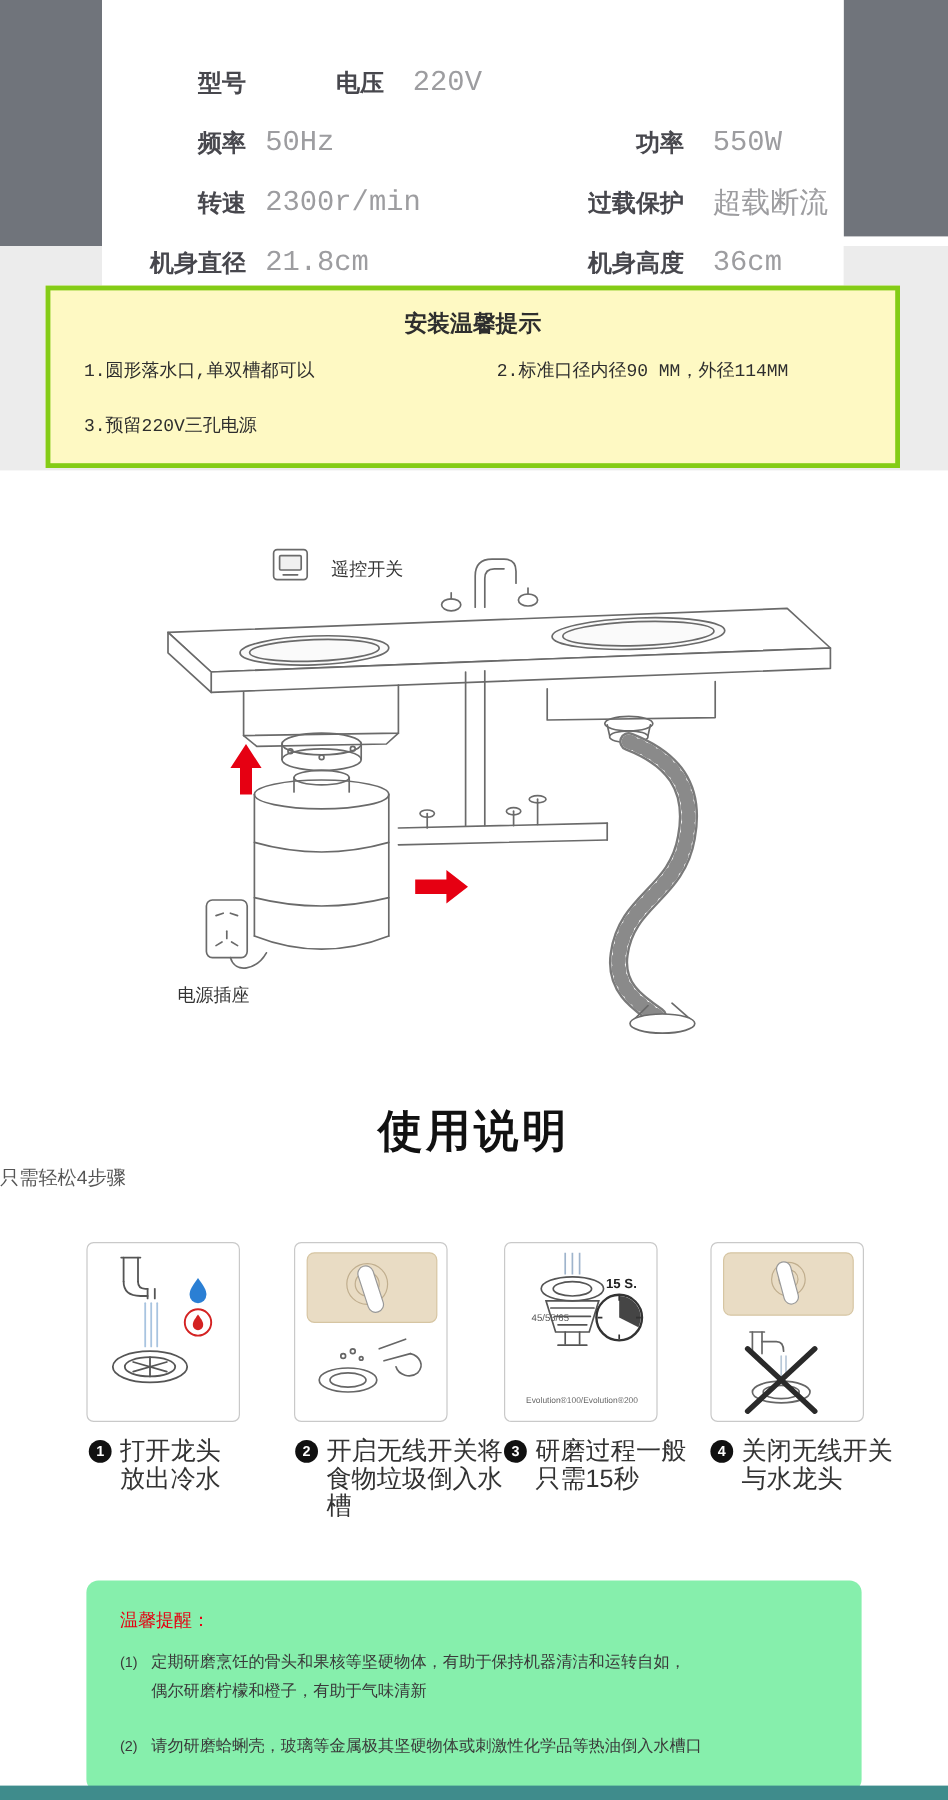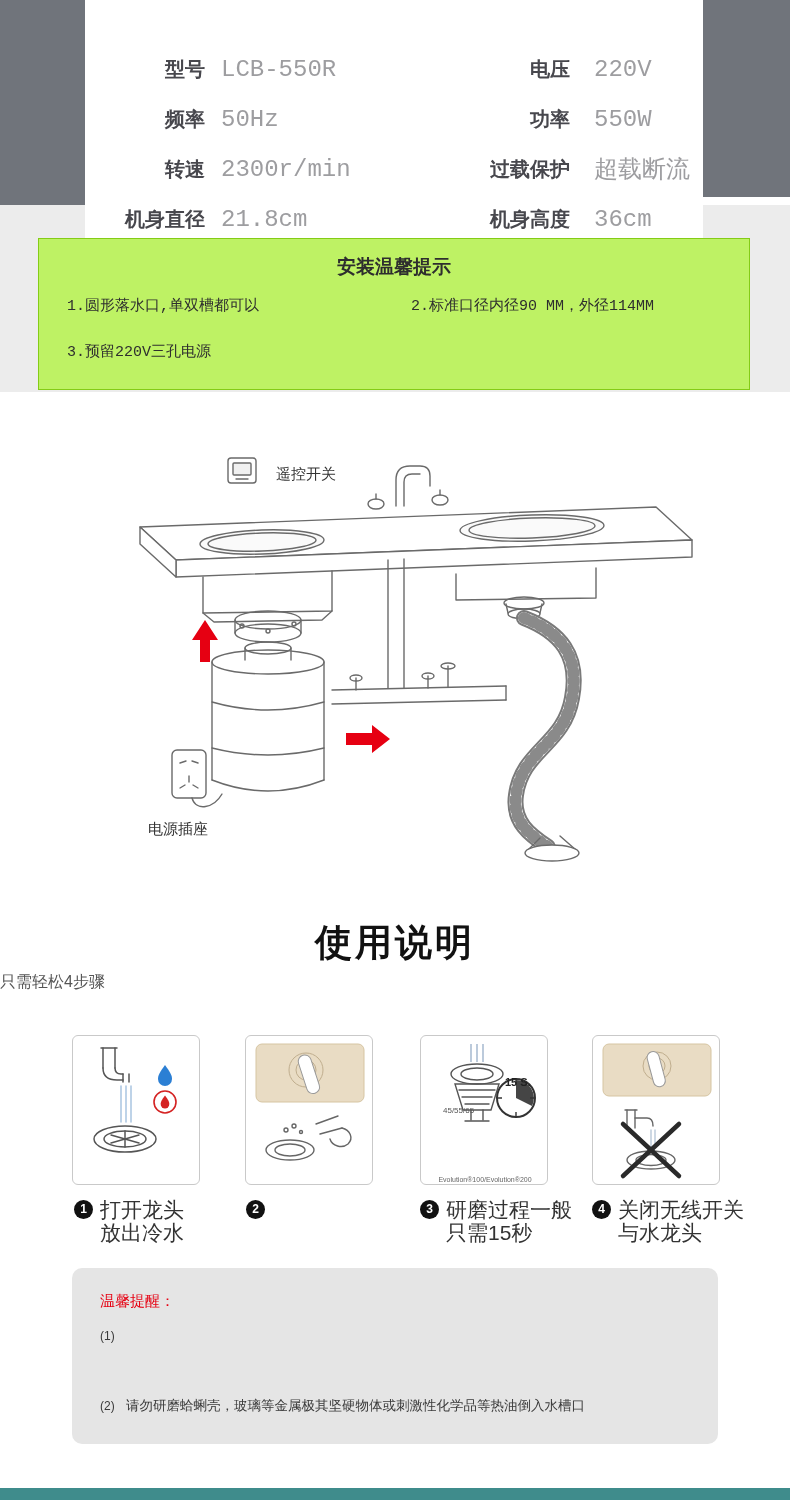--- a/index.html
+++ b/index.html
@@ -13,51 +13,51 @@
   .hero-band{position:absolute;left:0;top:205px;width:790px;height:187px;background:#ececec;}
   .spec-panel{position:absolute;left:85px;top:0;width:618px;height:238px;background:#fff;}
   .spec-grid{padding-top:44px;}
   .spec-row{display:flex;align-items:center;height:50px;}
   .spec-label-l{width:120px;text-align:right;font-weight:bold;font-size:20px;color:#47474d;}
   .spec-val-l{width:250px;padding-left:16px;font-size:24px;color:#9d9da0;}
   .spec-label-r{width:115px;text-align:right;font-weight:bold;font-size:20px;color:#47474d;}
   .spec-val-r{padding-left:24px;font-size:24px;color:#9d9da0;}
 
   
-  .tips-box{position:absolute;left:38px;top:238px;width:712px;height:152px;background:#bef264;border:1px solid #84cc16;}
+  .tips-box{position:absolute;left:38px;top:238px;width:712px;height:152px;background:#fef9c3;border:4px solid #84cc16;}
   .tips-title{text-align:center;margin-top:15px;font-size:19px;font-weight:bold;color:#2e2e2e;}
   .tip-item{position:absolute;font-size:15px;color:#2e2e2e;}
   .tip-1{left:28px;top:57px;}
   .tip-2{left:372px;top:57px;}
   .tip-3{left:28px;top:103px;}
 
   
   .diagram{position:absolute;left:0;top:450px;width:790px;height:440px;}
   .diagram-label{position:absolute;font-size:15px;color:#333;}
   .remote-label{left:276px;top:465px;}
   .outlet-label{left:148px;top:820px;}
 
   
   .usage-title{position:absolute;left:0;top:918px;width:790px;text-align:center;font-size:37px;font-weight:bold;color:#111;letter-spacing:3px;}
   .usage-subtitle{position:absolute;left:0;top:972px;width:790px;font-size:16px;color:#555;}
 
   .step-card{position:absolute;top:1035px;width:128px;height:150px;border:1px solid #c9c9c9;border-radius:6px;background:#fff;overflow:hidden;}
   .card-1{left:72px;} .card-2{left:245px;} .card-3{left:420px;} .card-4{left:592px;}
-  .card-overlay{position:absolute;color:#222;margin-top:12px;}
+  .card-overlay{position:absolute;color:#222;}
   .ov-15s{left:84px;top:28px;font-size:11px;font-weight:bold;}
   .ov-models{left:22px;top:58px;font-size:8px;color:#555;}
   .ov-evo{left:6px;top:128px;width:116px;font-size:7px;color:#666;text-align:center;white-space:nowrap;}
 
   .step-caption{position:absolute;top:1198px;display:flex;align-items:flex-start;width:180px;}
   .cap-1{left:74px;} .cap-2{left:246px;} .cap-3{left:420px;} .cap-4{left:592px;}
   .step-badge{flex:0 0 19px;width:19px;height:19px;border-radius:50%;background:#111;color:#fff;font-size:12px;font-weight:bold;line-height:19px;text-align:center;margin:2px 7px 0 0;}
   .cap-lines{font-size:21px;color:#333;line-height:23px;}
 
   
-  .reminder-box{position:absolute;left:72px;top:1268px;width:646px;height:176px;background:#e5e5e5;border-radius:10px;}
+  .reminder-box{position:absolute;left:72px;top:1317px;width:646px;height:176px;background:#86efac;border-radius:10px;}
   .reminder-title{position:absolute;left:28px;top:24px;font-size:15px;color:#e60012;}
   .reminder-item{position:absolute;display:flex;font-size:13.5px;color:#3a3a3a;line-height:1.8;}
   .rem-1{left:28px;top:56px;width:590px;}
   .rem-2{left:28px;top:126px;width:590px;}
   .rem-num{flex:0 0 26px;font-size:12px;padding-top:2px;}
   .rem-text{white-space:pre-line;}
 
   .footer-bar{position:absolute;left:0;top:1488px;width:790px;height:12px;background:#3f8c8c;}
 </style>
 </head>
@@ -67,21 +67,20 @@
 
   <div class="hero">
     <div class="hero-dark-left"></div>
     <div class="hero-dark-right"></div>
     <div class="hero-band"></div>
 
     <div class="spec-panel">
       <div class="spec-grid">
         <div class="spec-row">
           <div class="spec-label-l">型号</div>
-          <div class="spec-val-l">LCB-550R</div>
           <div class="spec-label-r">电压</div>
           <div class="spec-val-r">220V</div>
         </div>
         <div class="spec-row">
           <div class="spec-label-l">频率</div>
           <div class="spec-val-l">50Hz</div>
           <div class="spec-label-r">功率</div>
           <div class="spec-val-r">550W</div>
         </div>
         <div class="spec-row">
@@ -322,40 +321,46 @@
 
   <div class="step-caption cap-1">
     <span class="step-badge">1</span>
     <span class="cap-lines">
       <span style="display:block">打开龙头</span>
       <span style="display:block">放出冷水</span>
     </span>
   </div>
   <div class="step-caption cap-2">
     <span class="step-badge">2</span>
+    <span class="cap-lines">
+      <span style="display:block">开启无线开关将</span>
+      <span style="display:block">食物垃圾倒入水槽</span>
+    </span>
   </div>
   <div class="step-caption cap-3">
     <span class="step-badge">3</span>
     <span class="cap-lines">
       <span style="display:block">研磨过程一般</span>
       <span style="display:block">只需15秒</span>
     </span>
   </div>
   <div class="step-caption cap-4">
     <span class="step-badge">4</span>
     <span class="cap-lines">
       <span style="display:block">关闭无线开关</span>
       <span style="display:block">与水龙头</span>
     </span>
   </div>
 
   <div class="reminder-box">
     <div class="reminder-title">温馨提醒：</div>
     <div class="reminder-item rem-1">
       <span class="rem-num">(1)</span>
+      <span class="rem-text">定期研磨烹饪的骨头和果核等坚硬物体，有助于保持机器清洁和运转自如，
+偶尔研磨柠檬和橙子，有助于气味清新</span>
     </div>
     <div class="reminder-item rem-2">
       <span class="rem-num">(2)</span>
       <span class="rem-text">请勿研磨蛤蜊壳，玻璃等金属极其坚硬物体或刺激性化学品等热油倒入水槽口</span>
     </div>
   </div>
 
   <div class="footer-bar"></div>
 
 </div>

